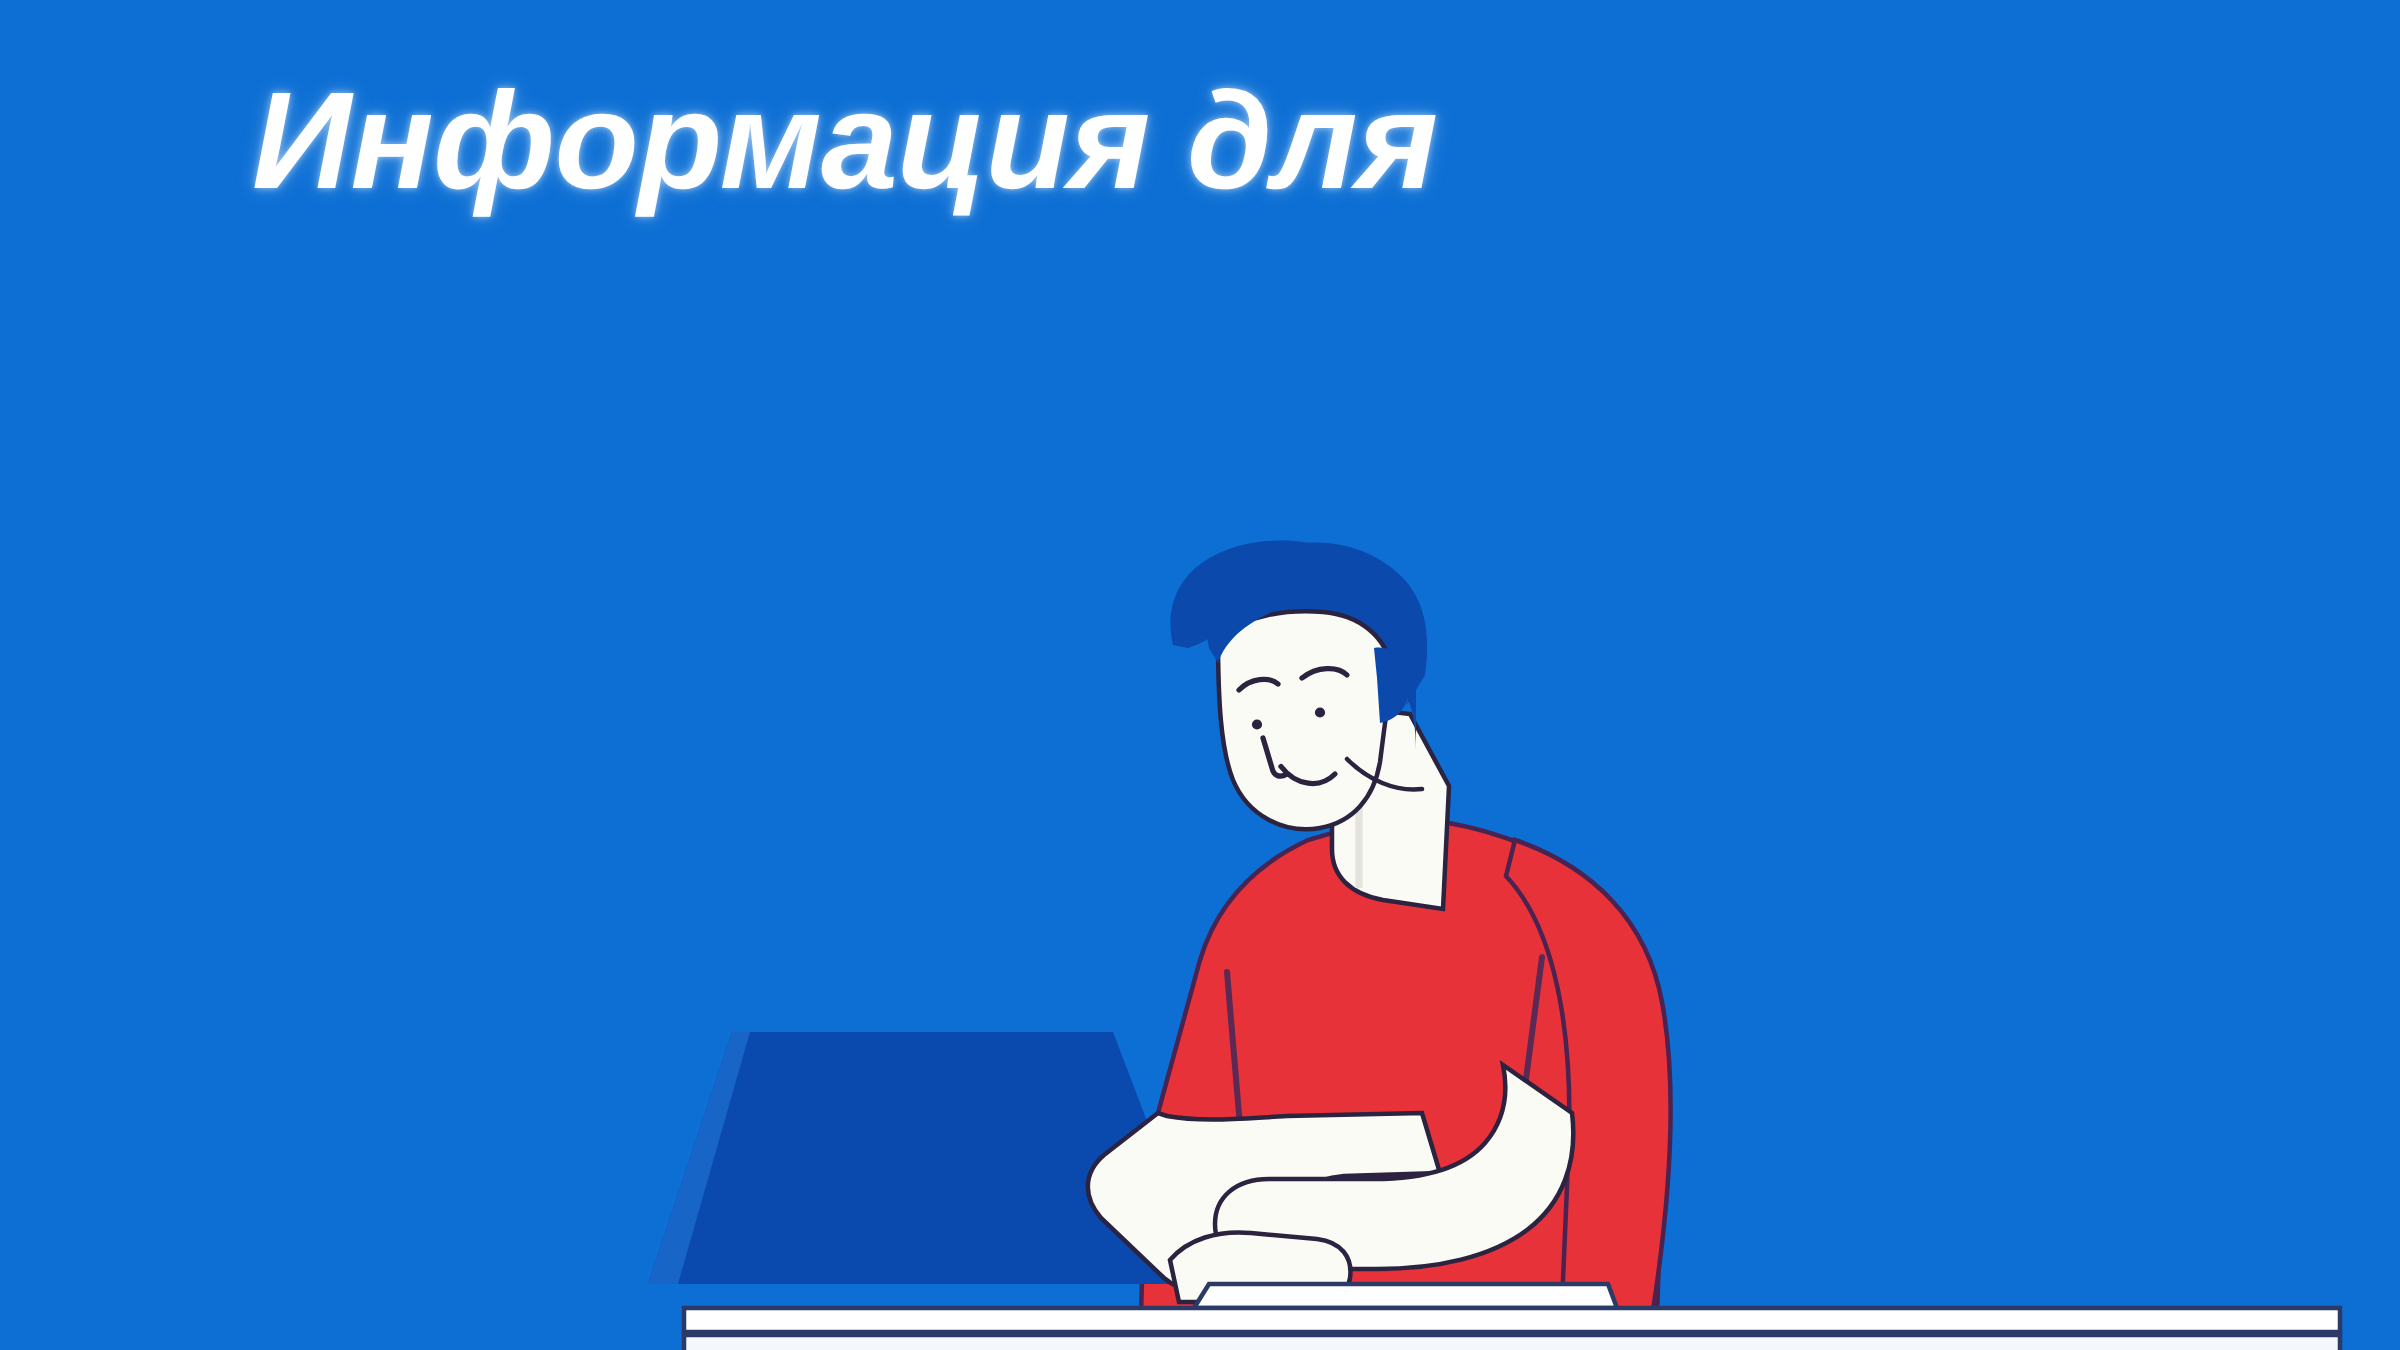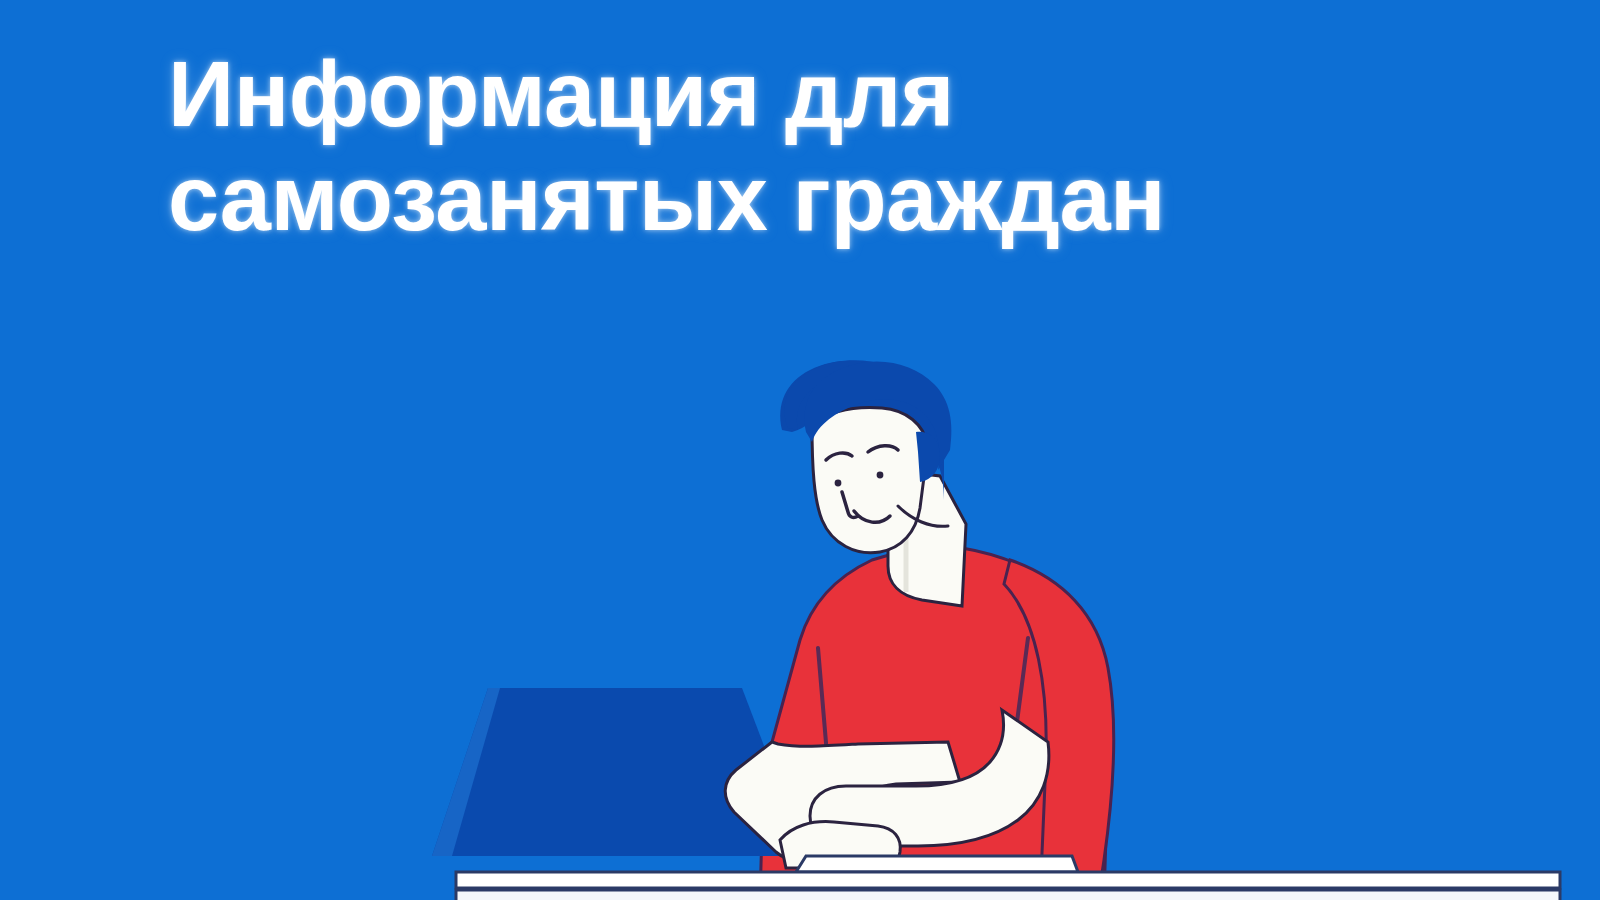--- a/index.html
+++ b/index.html
@@ -8,20 +8,21 @@
     padding: 0;
     background: #0d6fd4;
   }
   #poster {
     position: relative;
     width: 1600px;
     height: 900px;
     background: #0d6fd4;
     overflow: hidden;
     font-family: "Liberation Sans", "DejaVu Sans", sans-serif;
+    font-style: italic;
   }
   #bg-fill {
     position: absolute;
     inset: 0;
     background: #0d6fd4;
   }
   #title-block {
     position: absolute;
     left: 168px;
     top: 42px;
@@ -210,16 +211,15 @@
 
         <rect x="456" y="872" width="1104" height="16" fill="#ffffff" stroke="#2b3a66" stroke-width="3"></rect>
         <rect x="456" y="890" width="1104" height="14" fill="#f4f7fb" stroke="#2b3a66" stroke-width="3"></rect>
 
       </g>
     </svg>
   </div>
 
   <div id="title-block">
     <div class="title-line">Информация для</div>
-    <div class="title-line">самозанятых граждан</div>
   </div>
 
 </div>
 
 </body></html>

